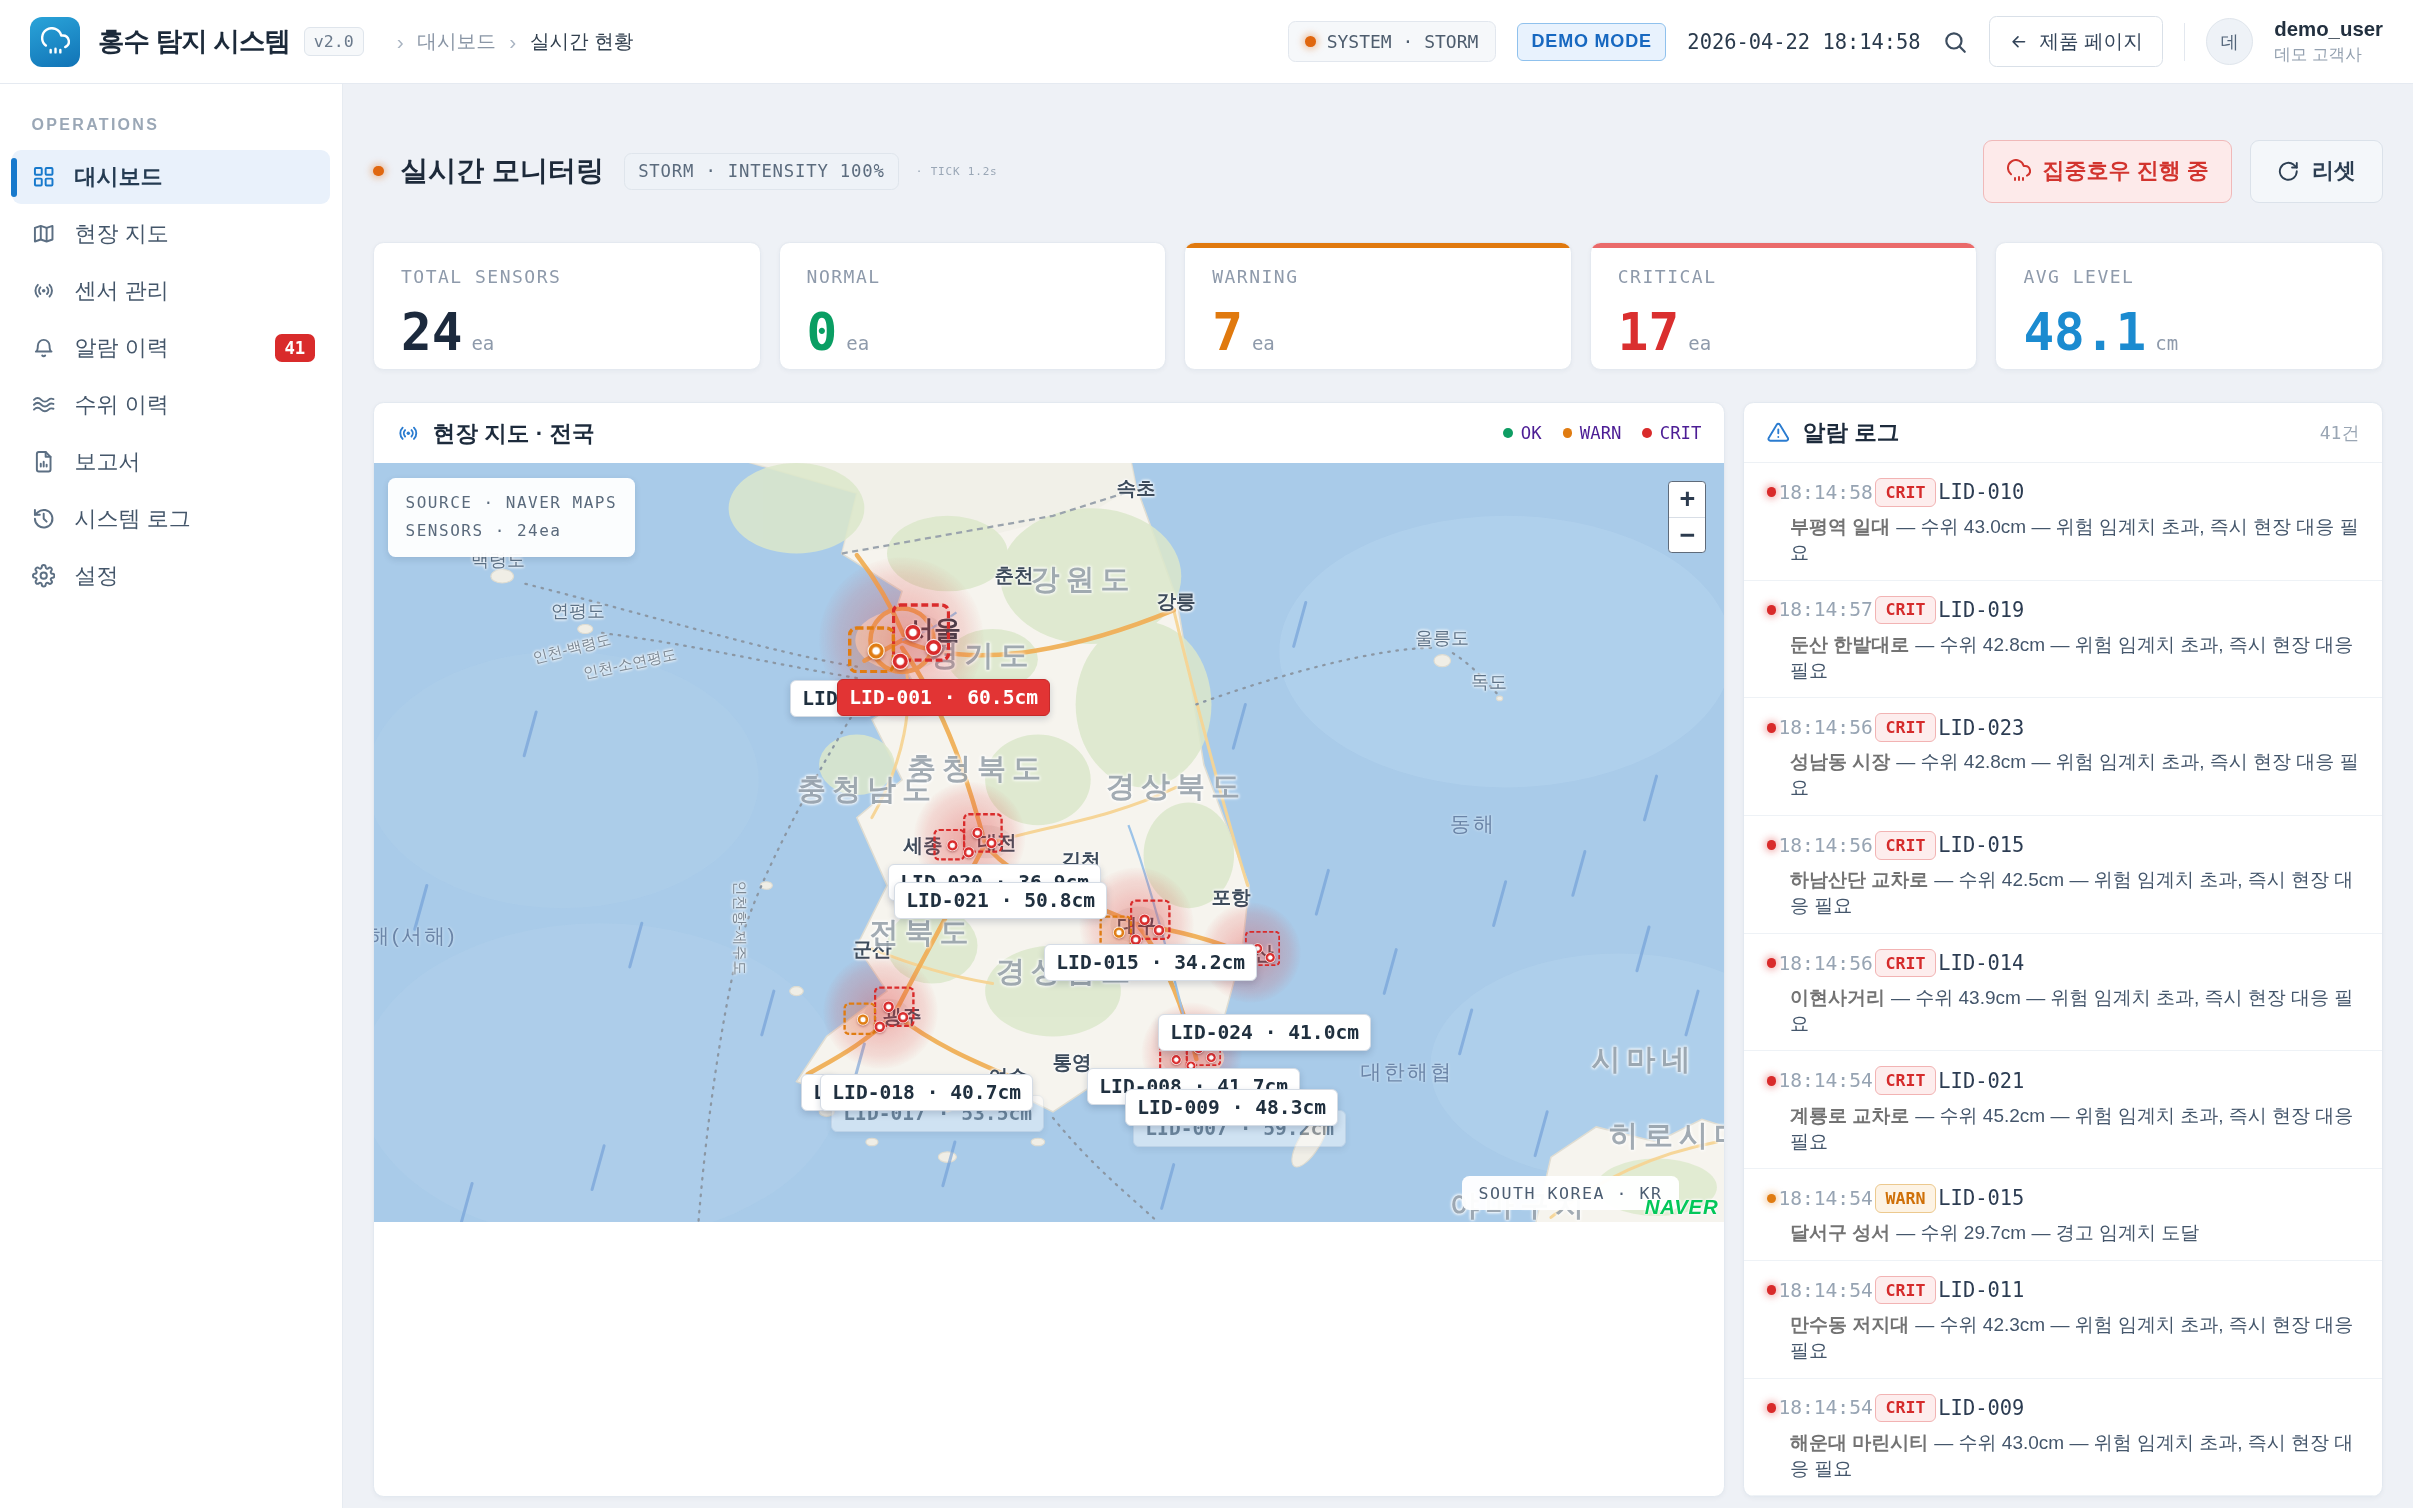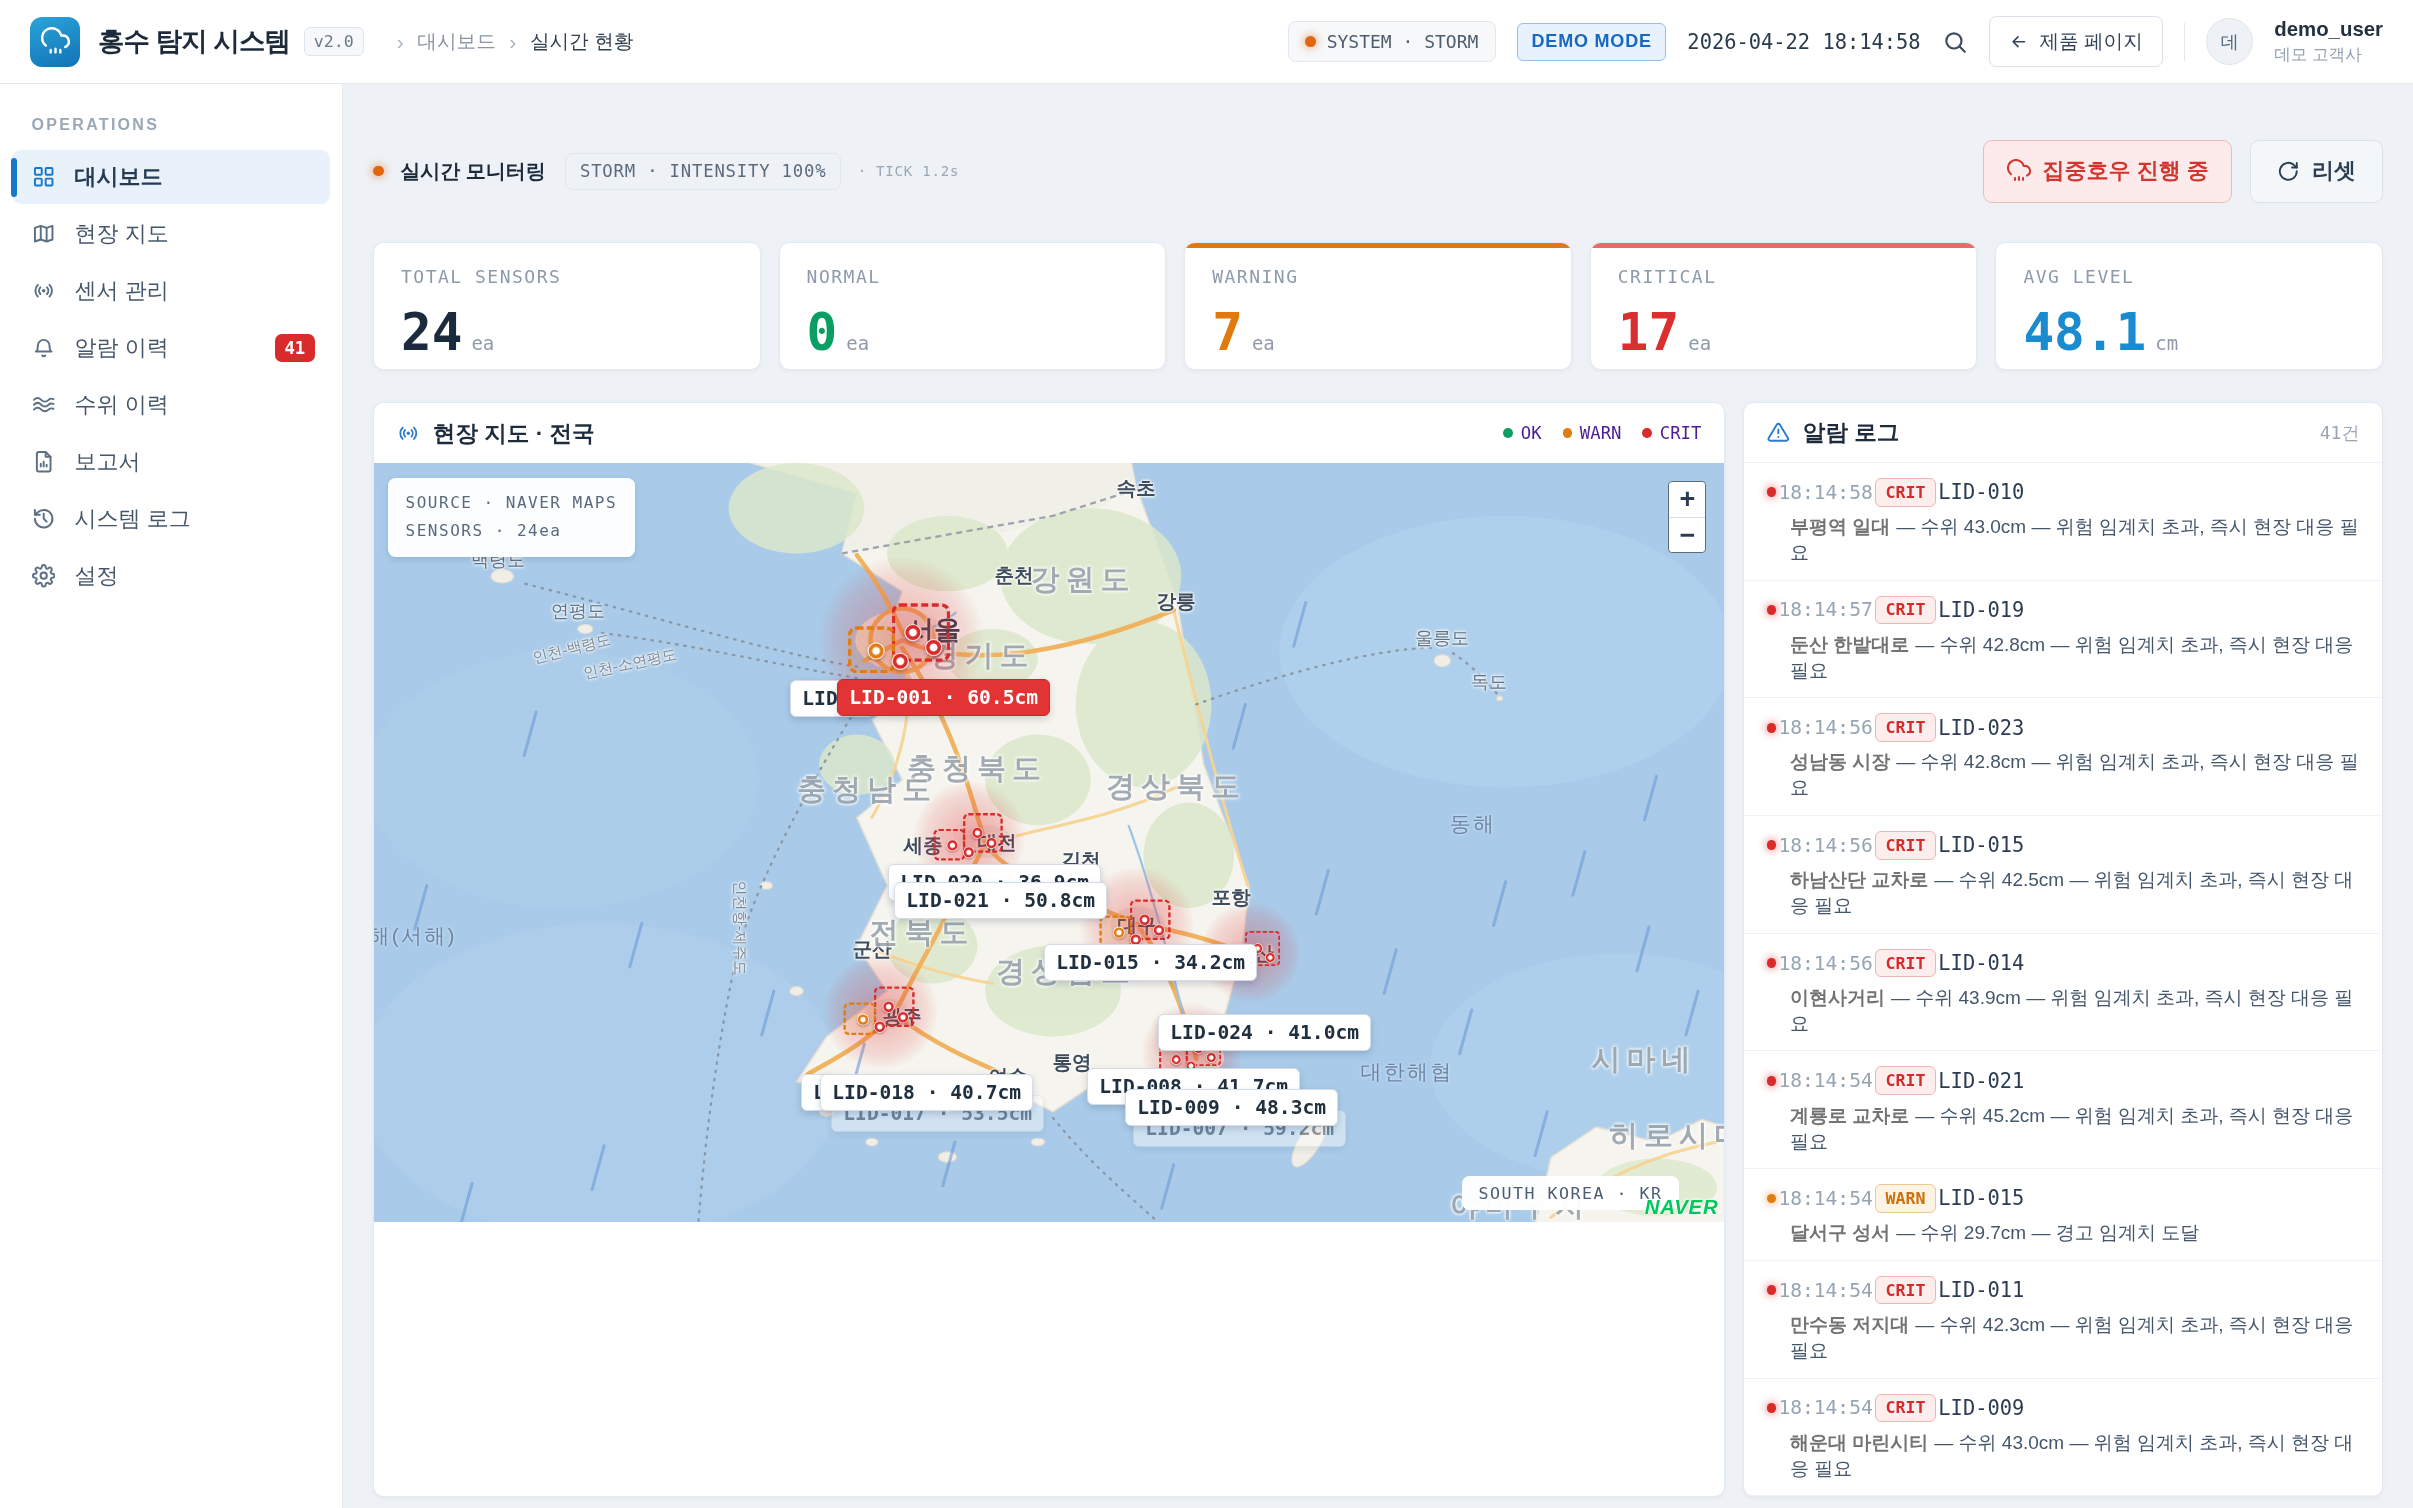--- a/index.html
+++ b/index.html
@@ -42,23 +42,23 @@
   .nav-item.active { background:#e9f1fb; color:#21415f; }
   .nav-item.active .lbl { font-weight:bold; color:#243b52; }
   .nav-item.active .icon { color:#1779cc; }
   .nav-item.active::before { content:""; position:absolute; left:-1.5px; top:7.5px; bottom:7.5px; width:6px; border-radius:3.8px; background:#1779cc; }
   .nav-badge { margin-left:auto; margin-right:15px; background:#d92b2b; color:#fff; font-size:17.3px; font-weight:bold; border-radius:6.8px; padding:3.8px 9.8px; font-family:"DejaVu Sans Mono",monospace; }
 
   
   .main { position:absolute; top:84px; left:343px; right:0; bottom:0; background:#eef1f6; padding:45px 30px 0 30px; overflow:hidden; }
 
   .monrow { height:84px; display:flex; align-items:center; margin-bottom:29px; }
-  .monttl { font-size:20px; font-weight:800; color:#1d2a3a; margin:0 19.6px 0 16.6px; }
+  .monttl { font-size:28px; font-weight:800; color:#1d2a3a; margin:0 19.6px 0 16.6px; }
   .monbadge { font-size:17.3px; color:#5b6b7d; background:#eef2f7; border:0.8px solid #dfe5ec; border-radius:7.5px; padding:7.5px 13.6px; letter-spacing:0.8px; }
-  .tick { font-size:14px; color:#9aa7b6; margin-left:16.6px; letter-spacing:0.8px; }
+  .tick { font-size:11px; color:#9aa7b6; margin-left:16.6px; letter-spacing:0.8px; }
   .monbtns { margin-left:auto; display:flex; gap:18px; }
   .stormbtn { display:flex; align-items:center; gap:12px; background:#fdeaea; border:1.5px solid #f0b9b9; border-radius:9px; padding:0 22.6px; height:63px; color:#d2342e; font-size:22px; font-weight:bold; }
   .stormbtn .icon { width:24px; height:24px; }
   .resetbtn { display:flex; align-items:center; gap:12px; background:#f4f7fa; border:0.8px solid #dbe2ea; border-radius:9px; padding:0 26px; height:63px; color:#2c3e52; font-size:22px; font-weight:bold; }
   .resetbtn .icon { width:22.6px; height:22.6px; }
 
   
   .stats { display:flex; gap:18px; margin-bottom:32px; }
   .scard { flex:1; background:#fff; border:0.8px solid #e4e9f0; border-radius:10.6px; height:128px; padding:22.6px 27px; position:relative; overflow:hidden; box-shadow:0 1.5px 4.5px rgba(30,50,80,.04); }
   .scard .top { position:absolute; left:0; right:0; top:0; height:5.3px; display:none; }

